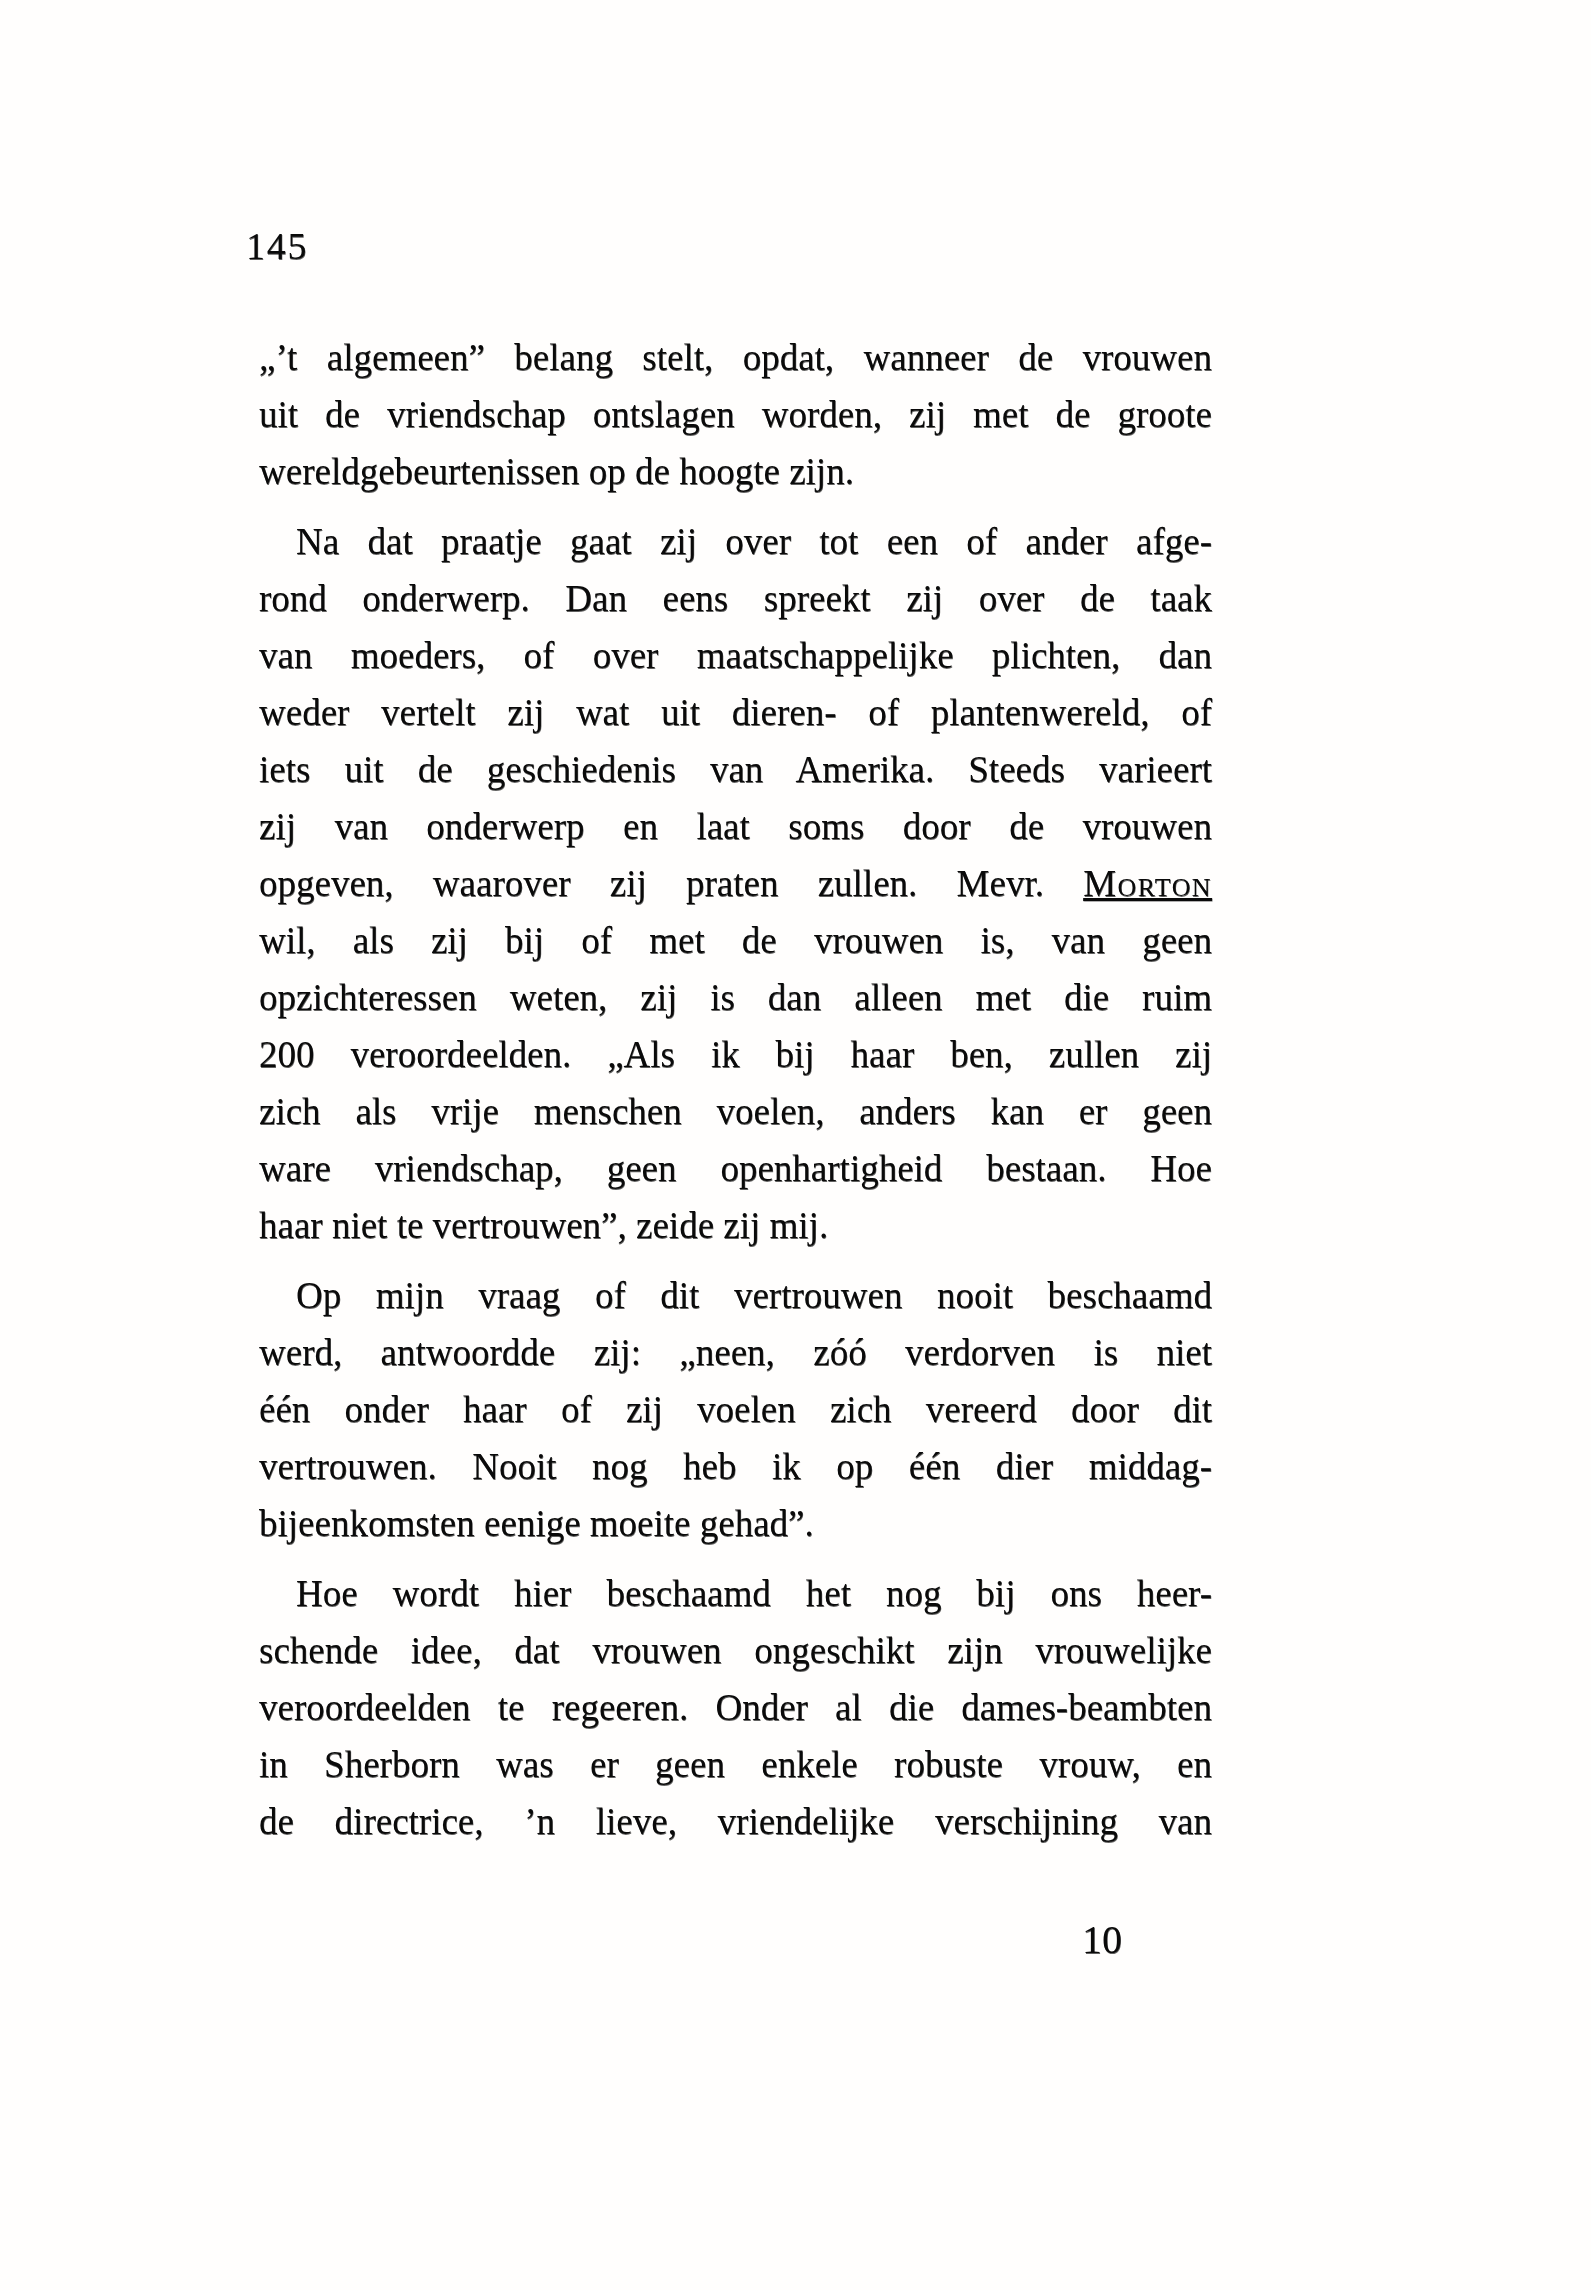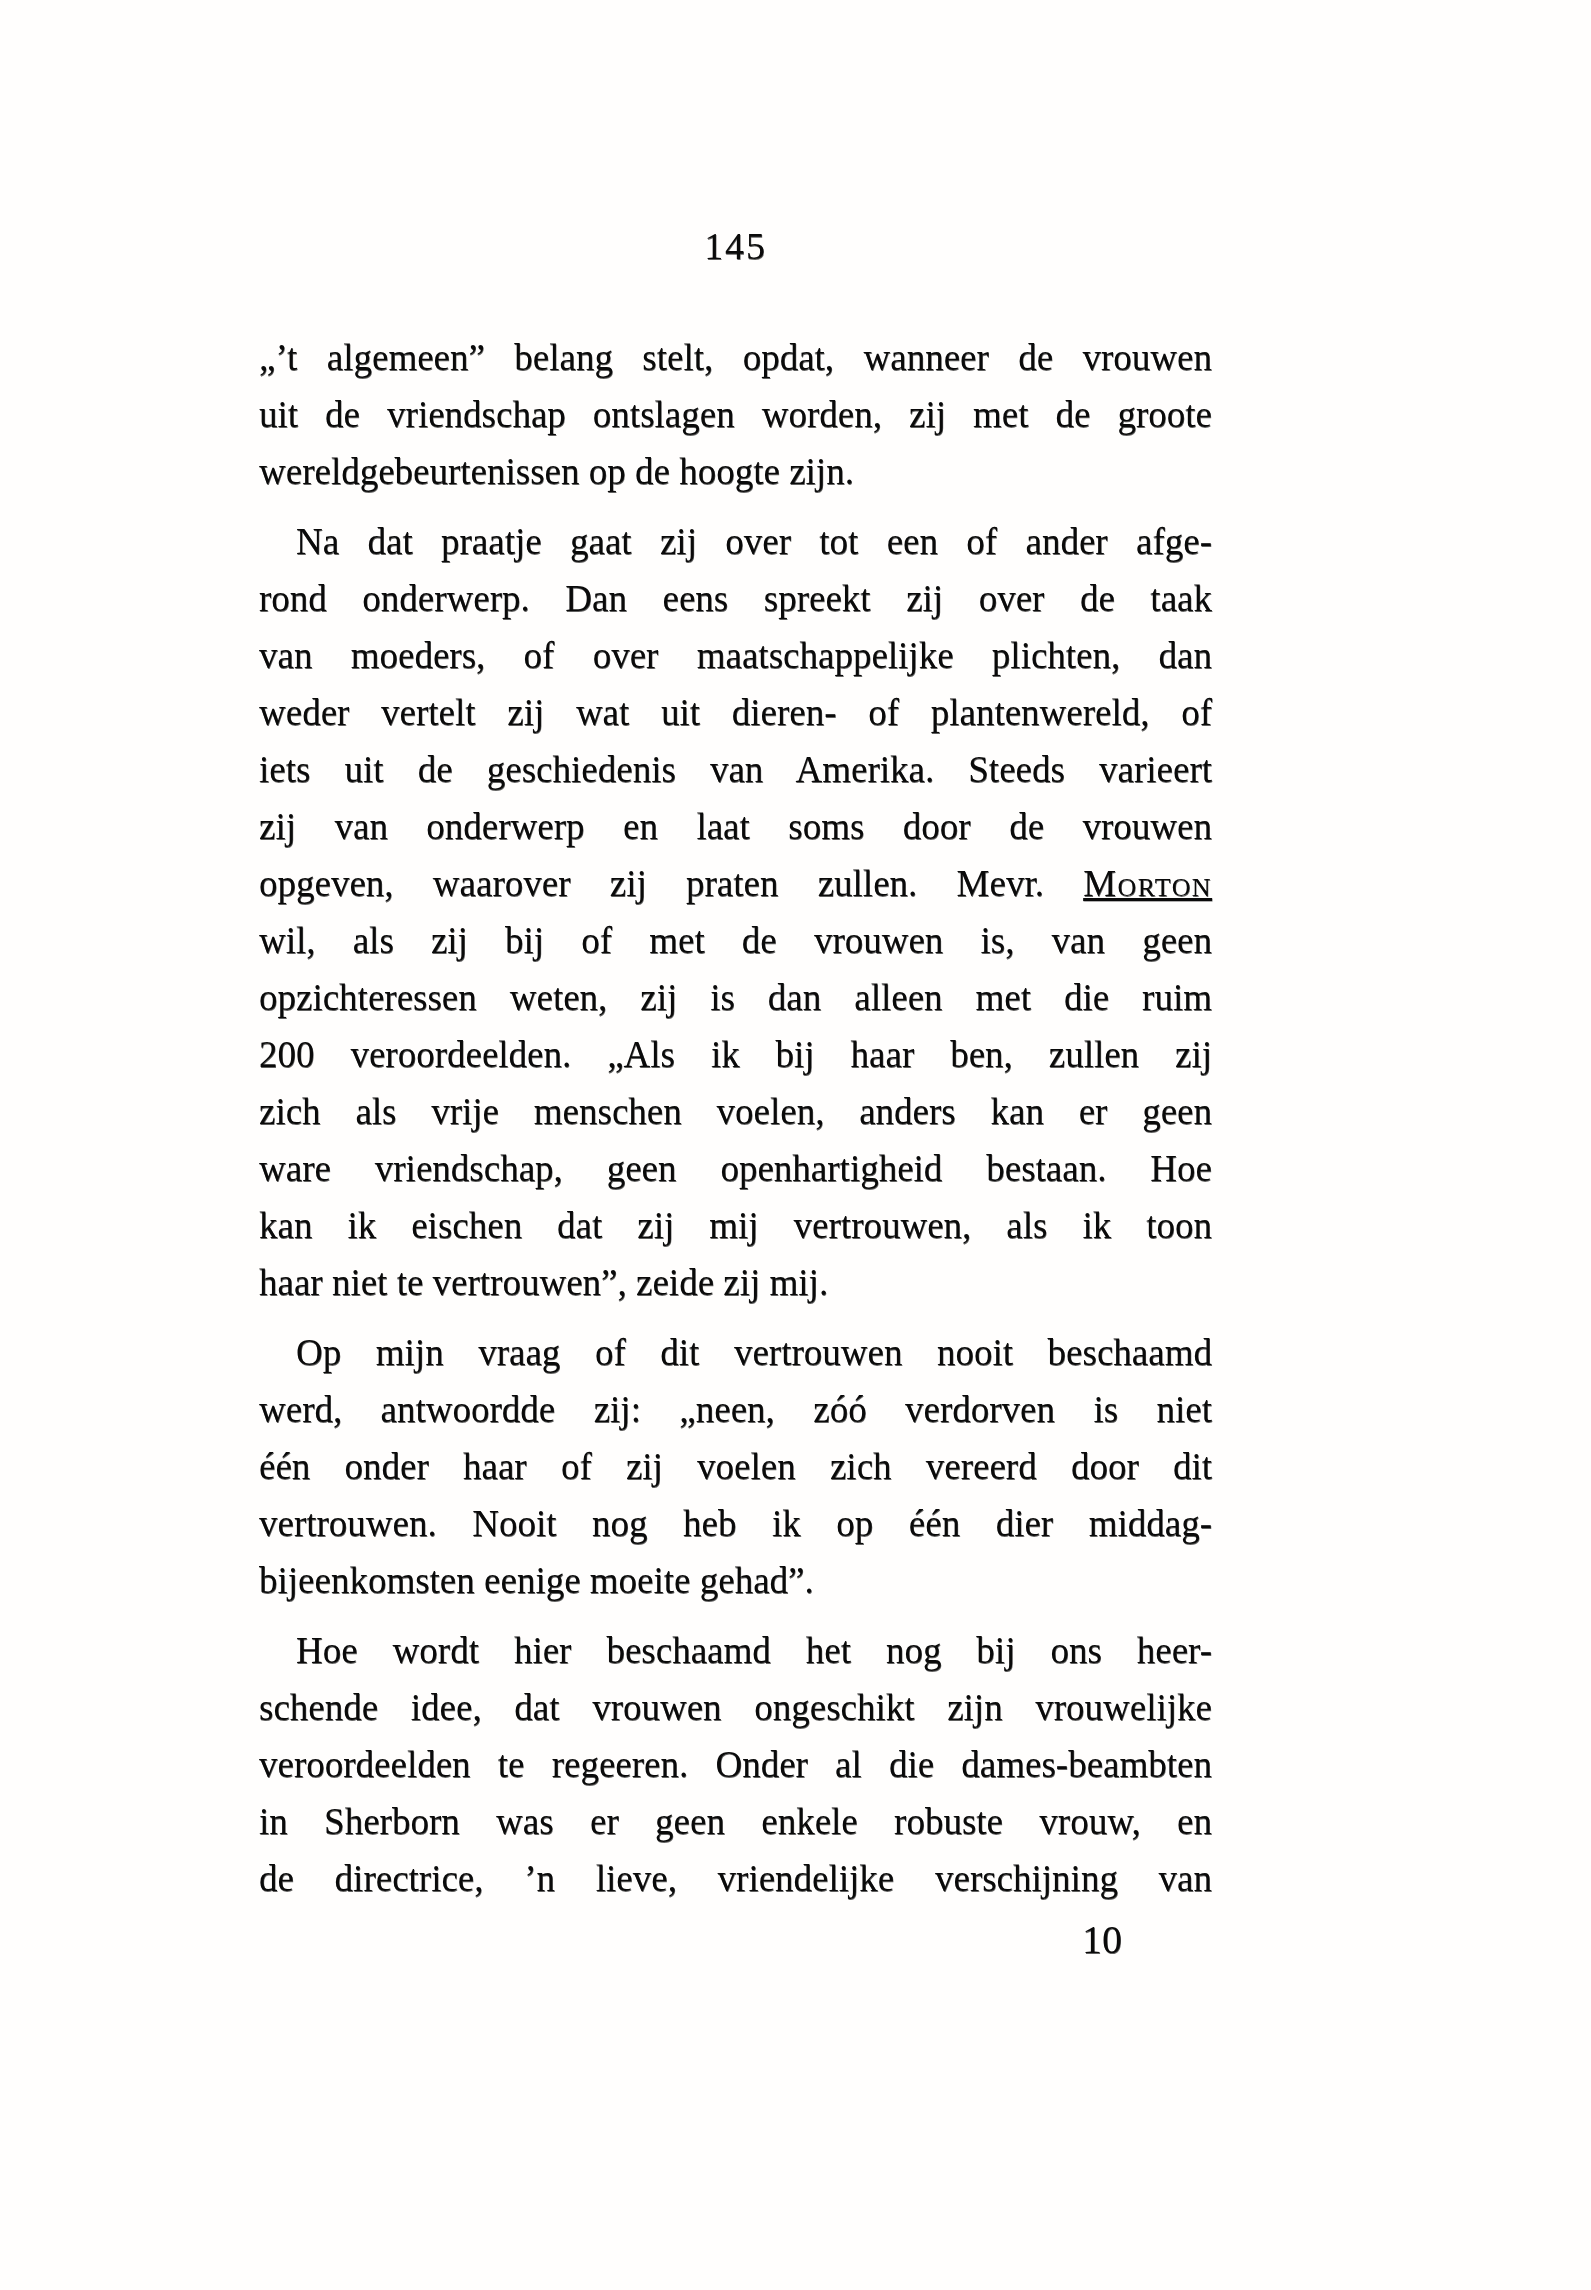--- a/index.html
+++ b/index.html
@@ -15,21 +15,21 @@
     font-family: "Liberation Serif", "DejaVu Serif", serif;
     color: #0a0a0a;
     overflow: hidden;
     text-shadow: 0.5px 0.5px 0 rgba(10,10,10,0.65);
   }
   .folio {
     position: absolute;
     top: 227px;
     left: 246px;
     width: 979px;
-    text-align: center;
+    text-align: left;
     font-size: 38px;
     line-height: 38px;
     letter-spacing: 1.8px;
   }
   .textblock {
     position: absolute;
     top: 316px;
     left: 246px;
     width: 979px;
     font-size: 37px;
@@ -77,21 +77,20 @@
         <div class="line"><span>van moeders, of over maatschappelijke plichten, dan</span></div>
         <div class="line"><span>weder vertelt zij wat uit dieren- of plantenwereld, of</span></div>
         <div class="line"><span>iets uit de geschiedenis van Amerika. Steeds varieert</span></div>
         <div class="line"><span>zij van onderwerp en laat soms door de vrouwen</span></div>
         <div class="line"><span>opgeven, waarover zij praten zullen. Mevr. </span><span class="sc">Morton</span></div>
         <div class="line"><span>wil, als zij bij of met de vrouwen is, van geen</span></div>
         <div class="line"><span>opzichteressen weten, zij is dan alleen met die ruim</span></div>
         <div class="line"><span>200 veroordeelden. „Als ik bij haar ben, zullen zij</span></div>
         <div class="line"><span>zich als vrije menschen voelen, anders kan er geen</span></div>
         <div class="line"><span>ware vriendschap, geen openhartigheid bestaan. Hoe</span></div>
-        <div class="line"><span>kan ik eischen dat zij mij vertrouwen, als ik toon</span></div>
         <div class="line last"><span>haar niet te vertrouwen”, zeide zij mij.</span></div>
       </div>
       <div class="paragraph">
         <div class="line indent"><span>Op mijn vraag of dit vertrouwen nooit beschaamd</span></div>
         <div class="line"><span>werd, antwoordde zij: „neen, zóó verdorven is niet</span></div>
         <div class="line"><span>één onder haar of zij voelen zich vereerd door dit</span></div>
         <div class="line"><span>vertrouwen. Nooit nog heb ik op één dier middag-</span></div>
         <div class="line last"><span>bijeenkomsten eenige moeite gehad”.</span></div>
       </div>
       <div class="paragraph">

